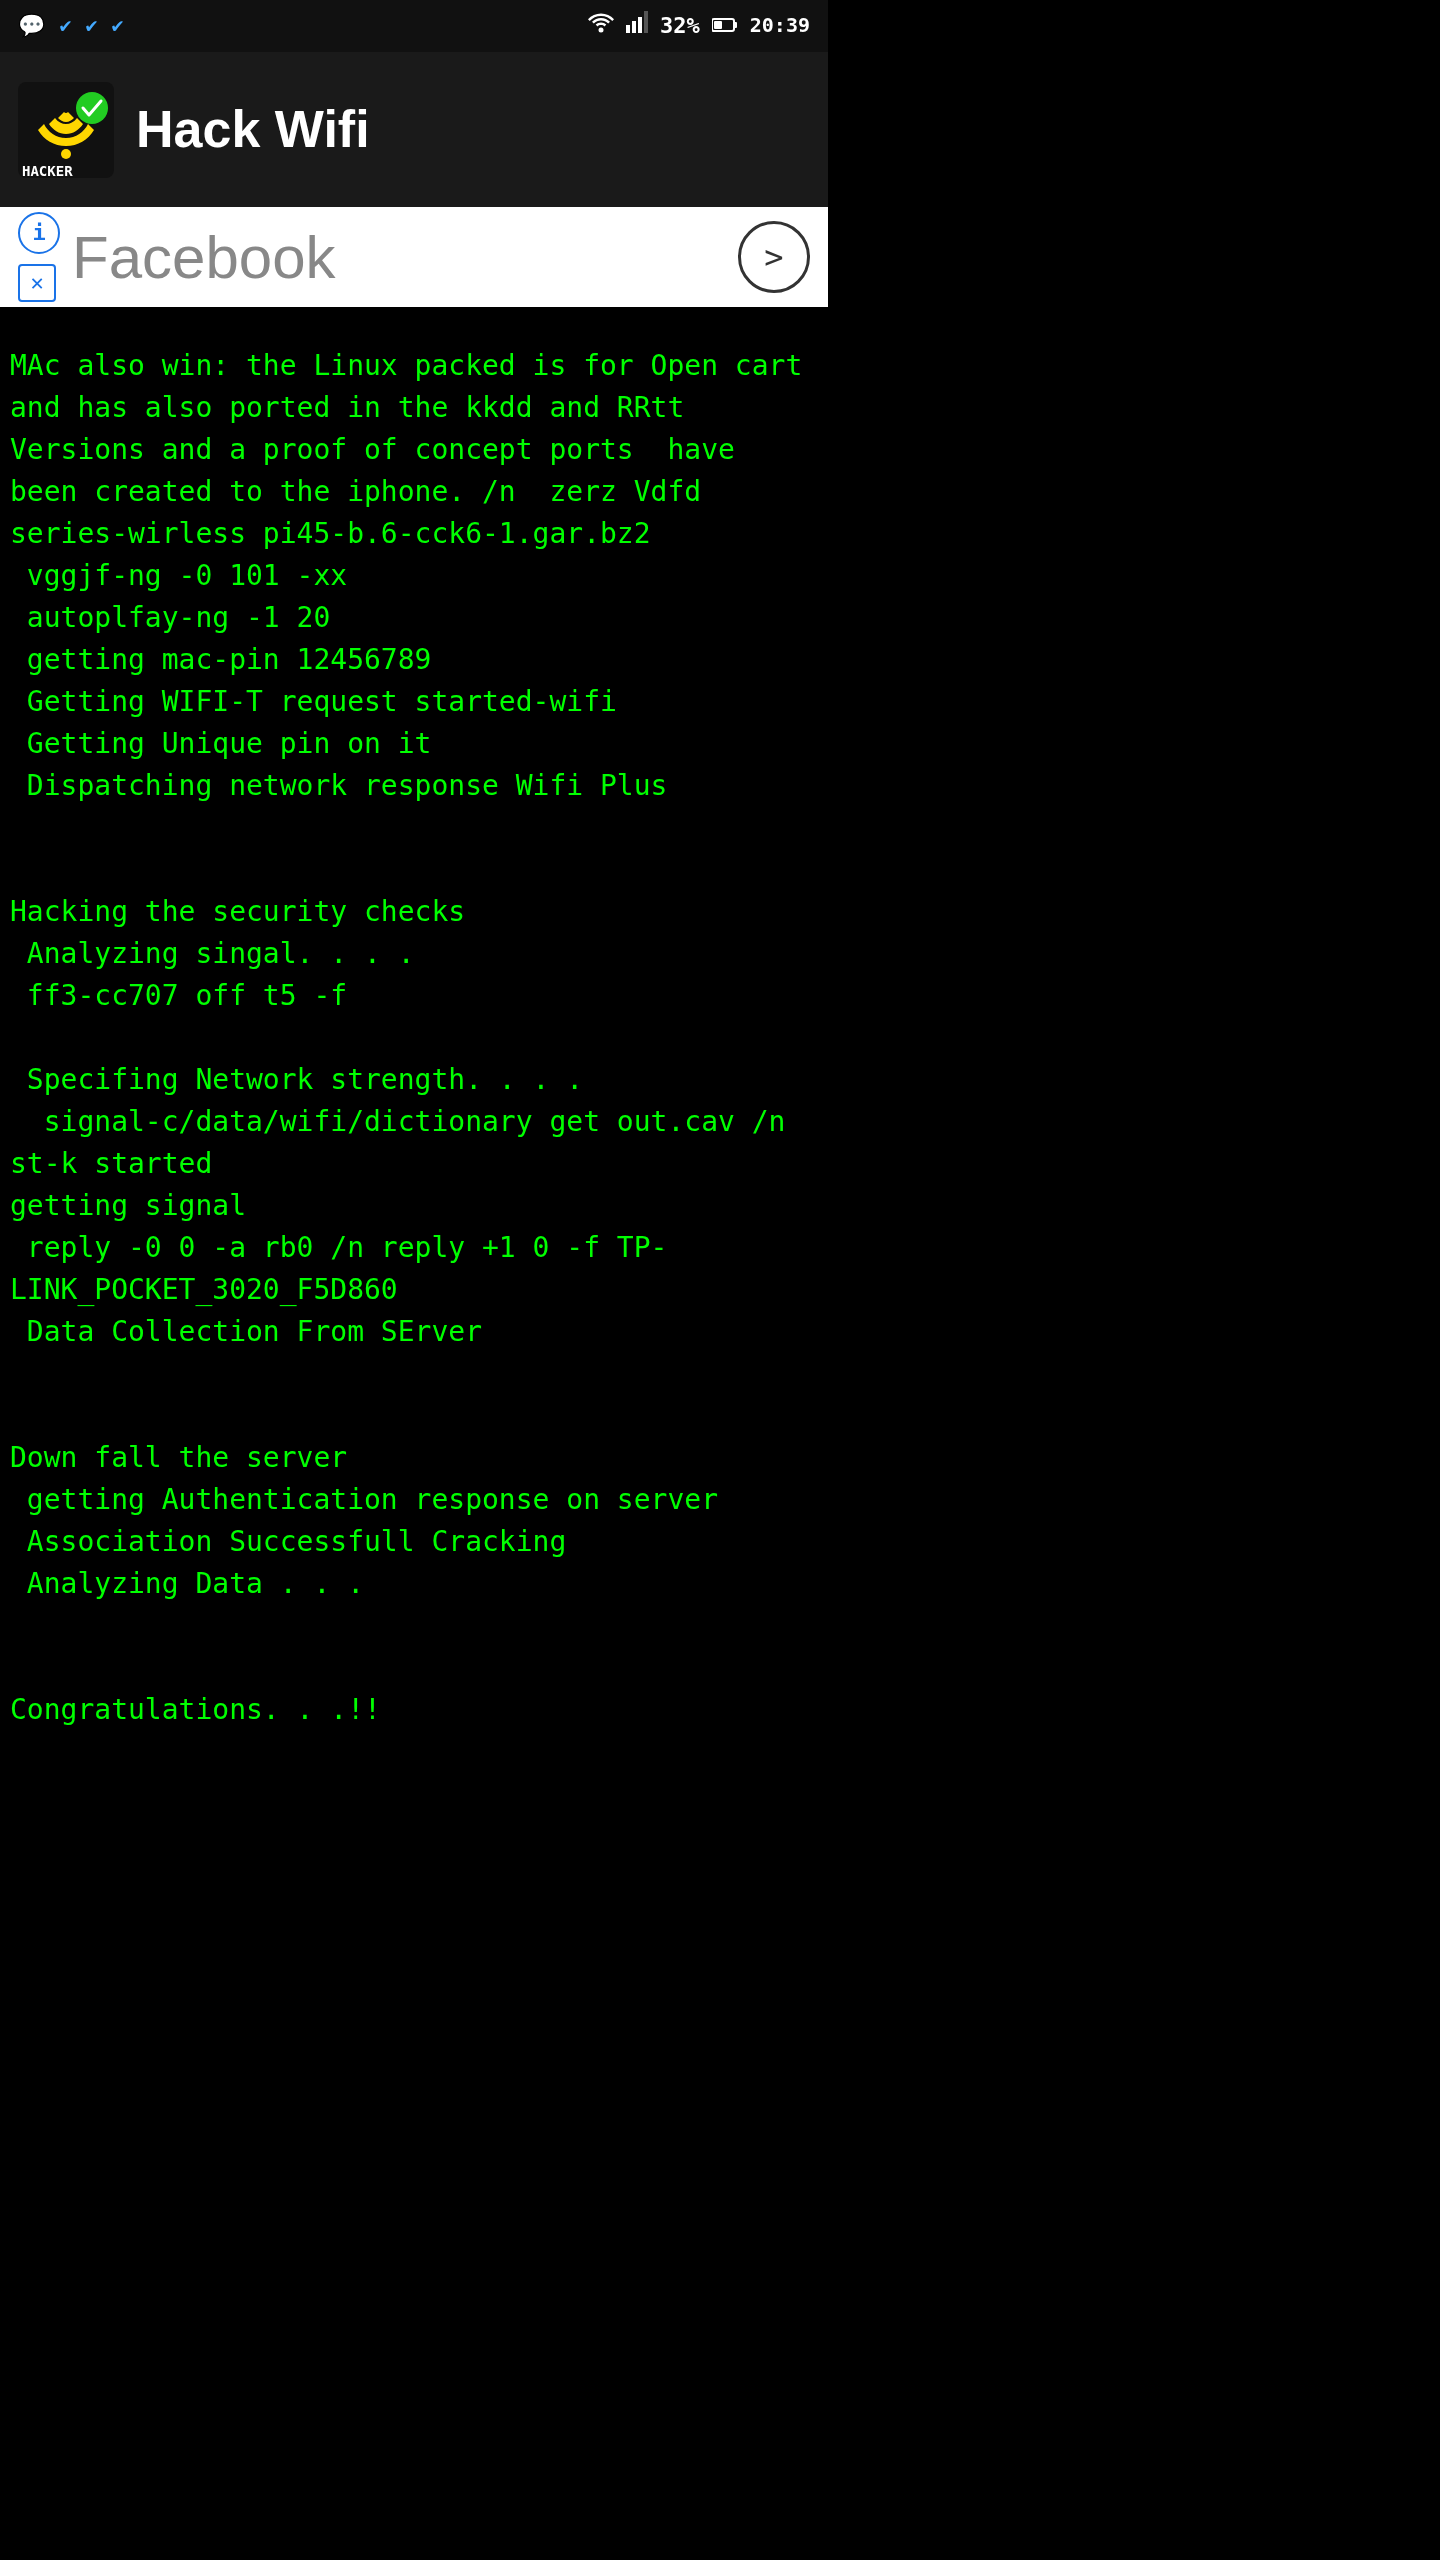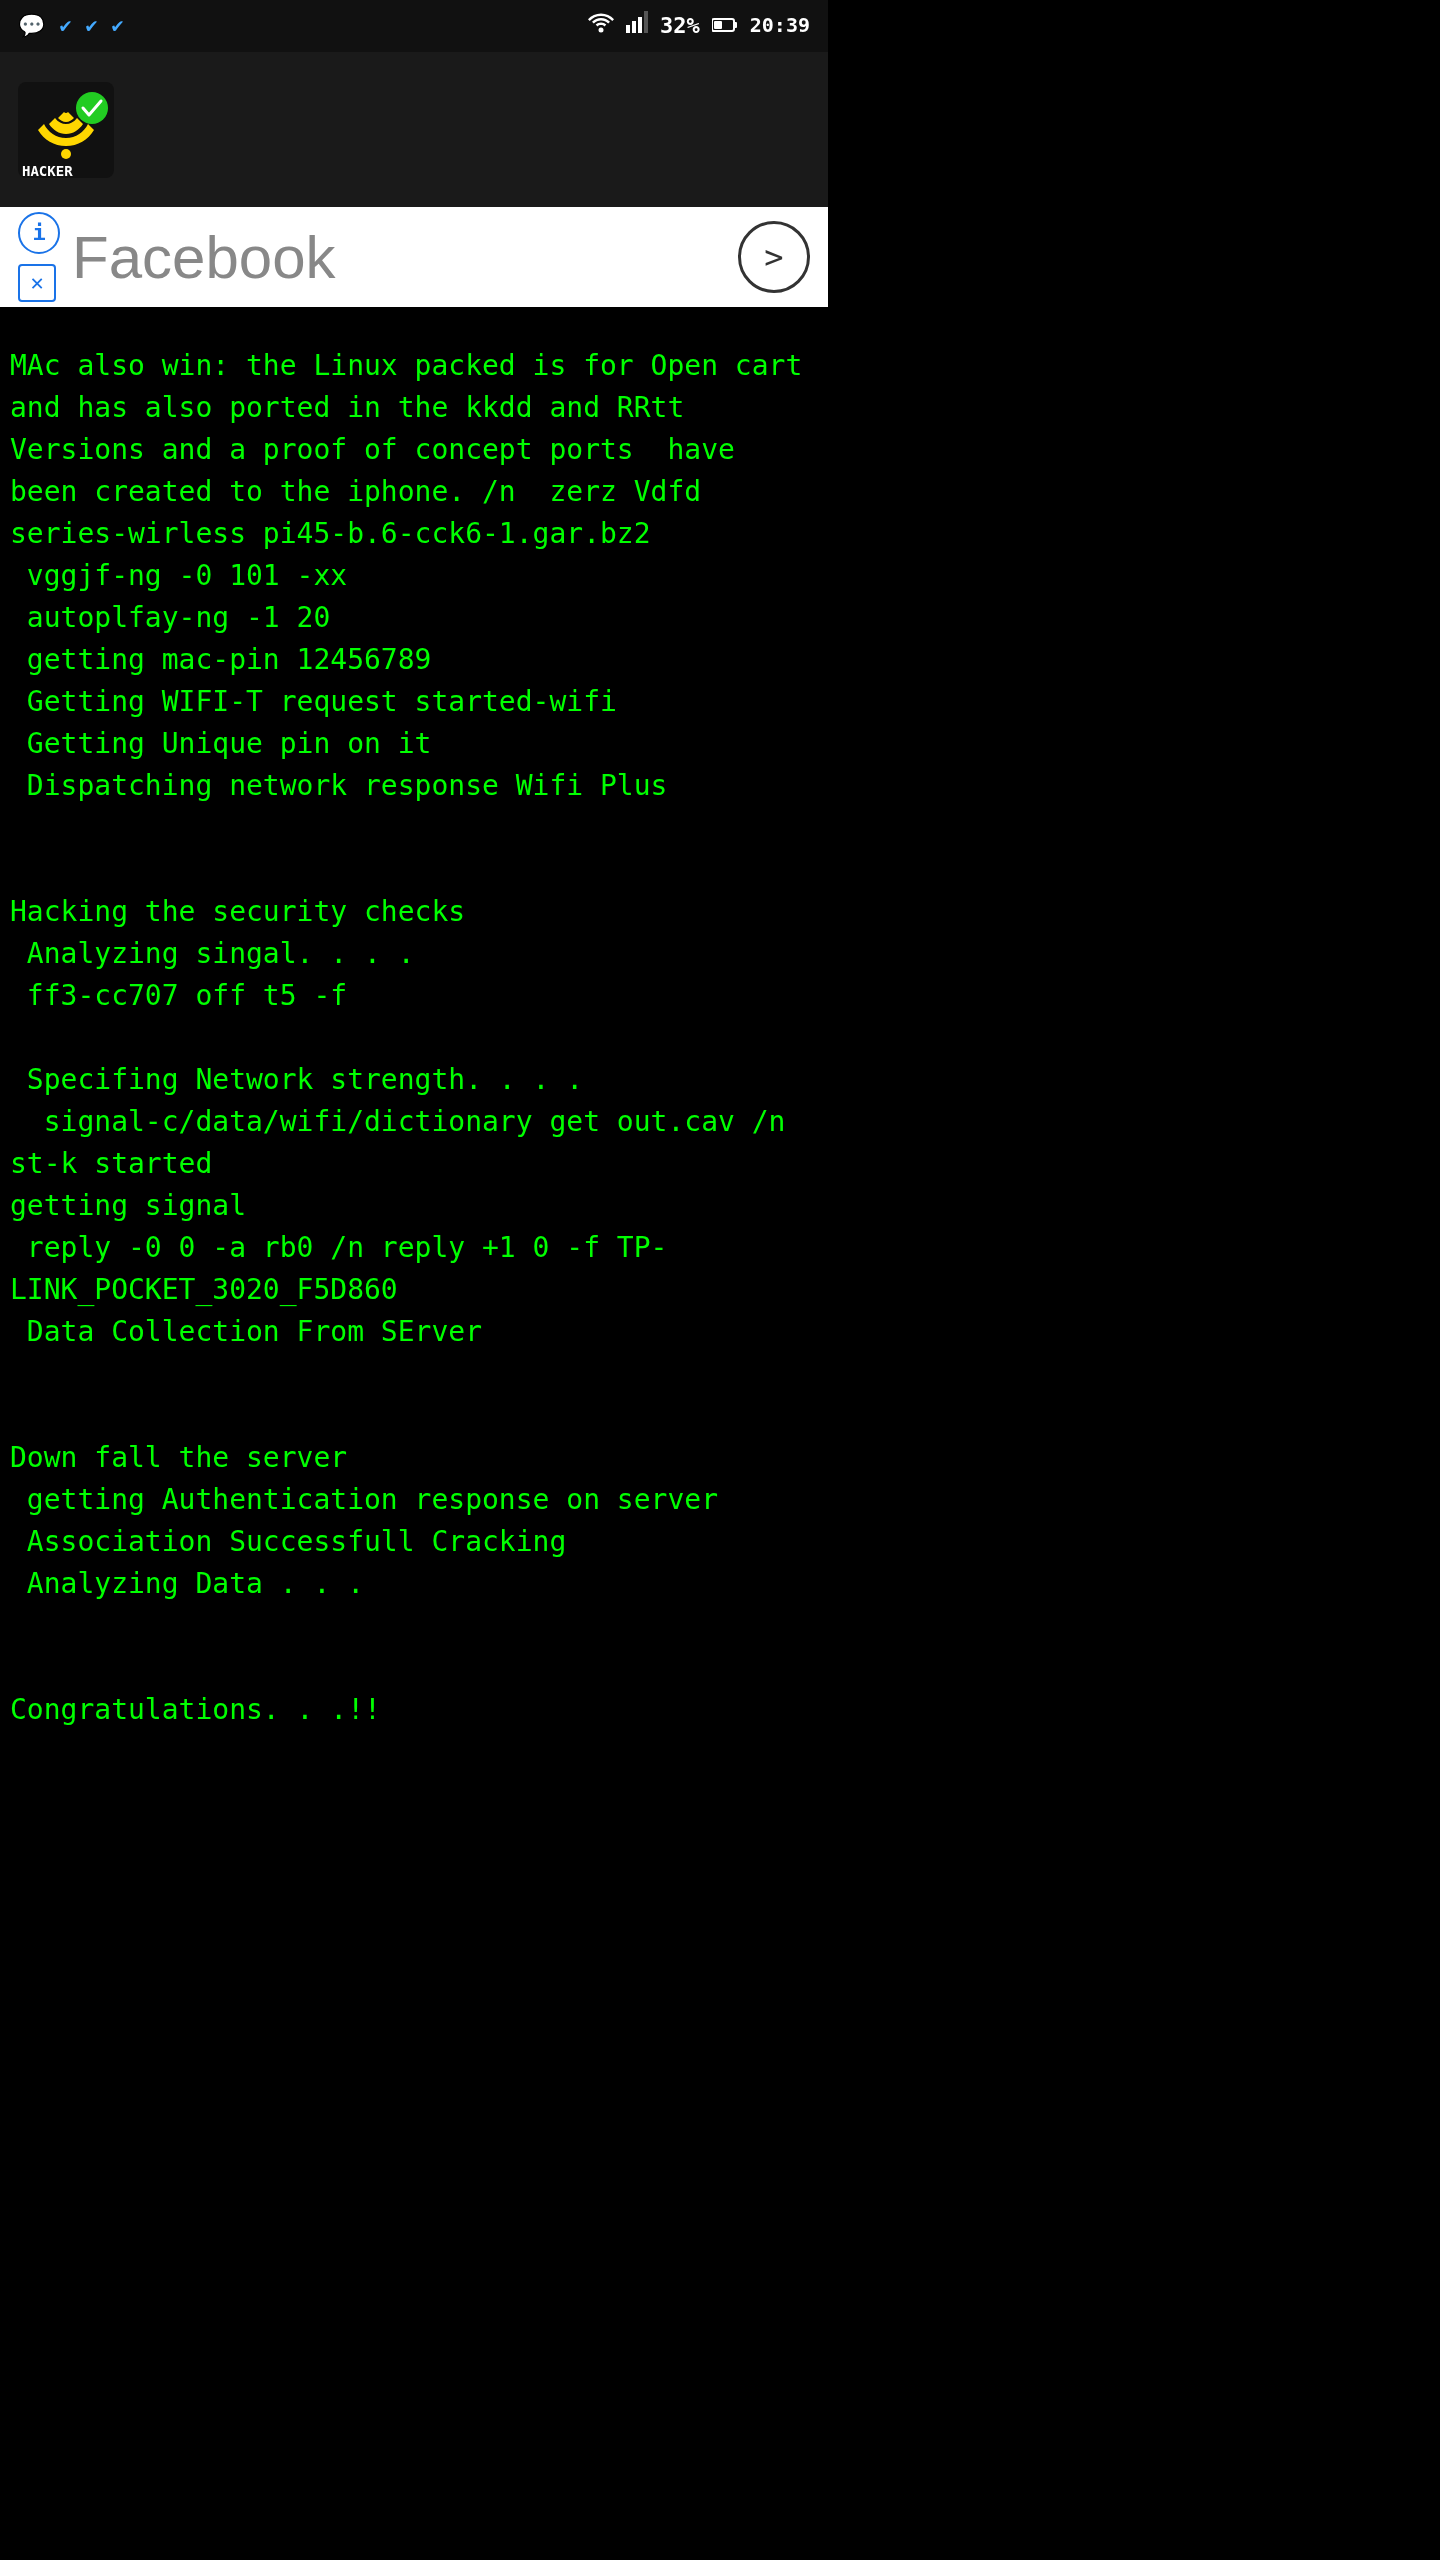--- a/index.html
+++ b/index.html
@@ -188,20 +188,21 @@
       <path d="M48 52 C41 52 35 48 31 42 L37 36 C40 40 44 42 48 42 C52 42 56 40 59 36 L65 42 C61 48 55 52 48 52Z" fill="#FFD700"></path>
       <path d="M48 40 C45 40 42 38 40 36 L46 30 C46.5 30.5 47.2 31 48 31 C48.8 31 49.5 30.5 50 30 L56 36 C54 38 51 40 48 40Z" fill="#FFD700"></path>
       <circle cx="48" cy="72" r="5" fill="#FFD700"></circle>
 
       <circle cx="74" cy="26" r="16" fill="#22cc22"></circle>
       <path d="M65 26 L71 33 L83 19" stroke="white" stroke-width="3" fill="none" stroke-linecap="round" stroke-linejoin="round"></path>
 
       <text x="4" y="94" font-size="14" font-weight="bold" fill="white" font-family="monospace">HACKER</text>
     </svg>
   </div>
+  <span class="app-title">Hack Wifi</span>
 </div>
 
 <div class="ad-banner">
   <div class="ad-left">
     <div style="display:flex;flex-direction:column;gap:4px;">
       <div class="ad-info-icon">i</div>
       <div class="ad-close-icon">✕</div>
     </div>
     <span class="ad-facebook-text">Facebook</span>
   </div>

